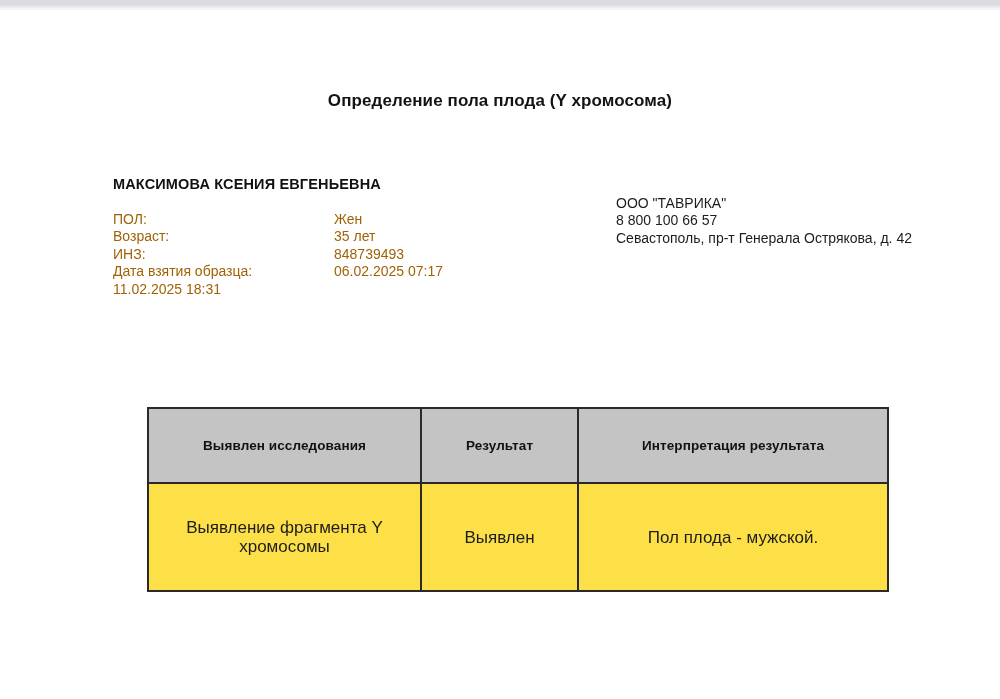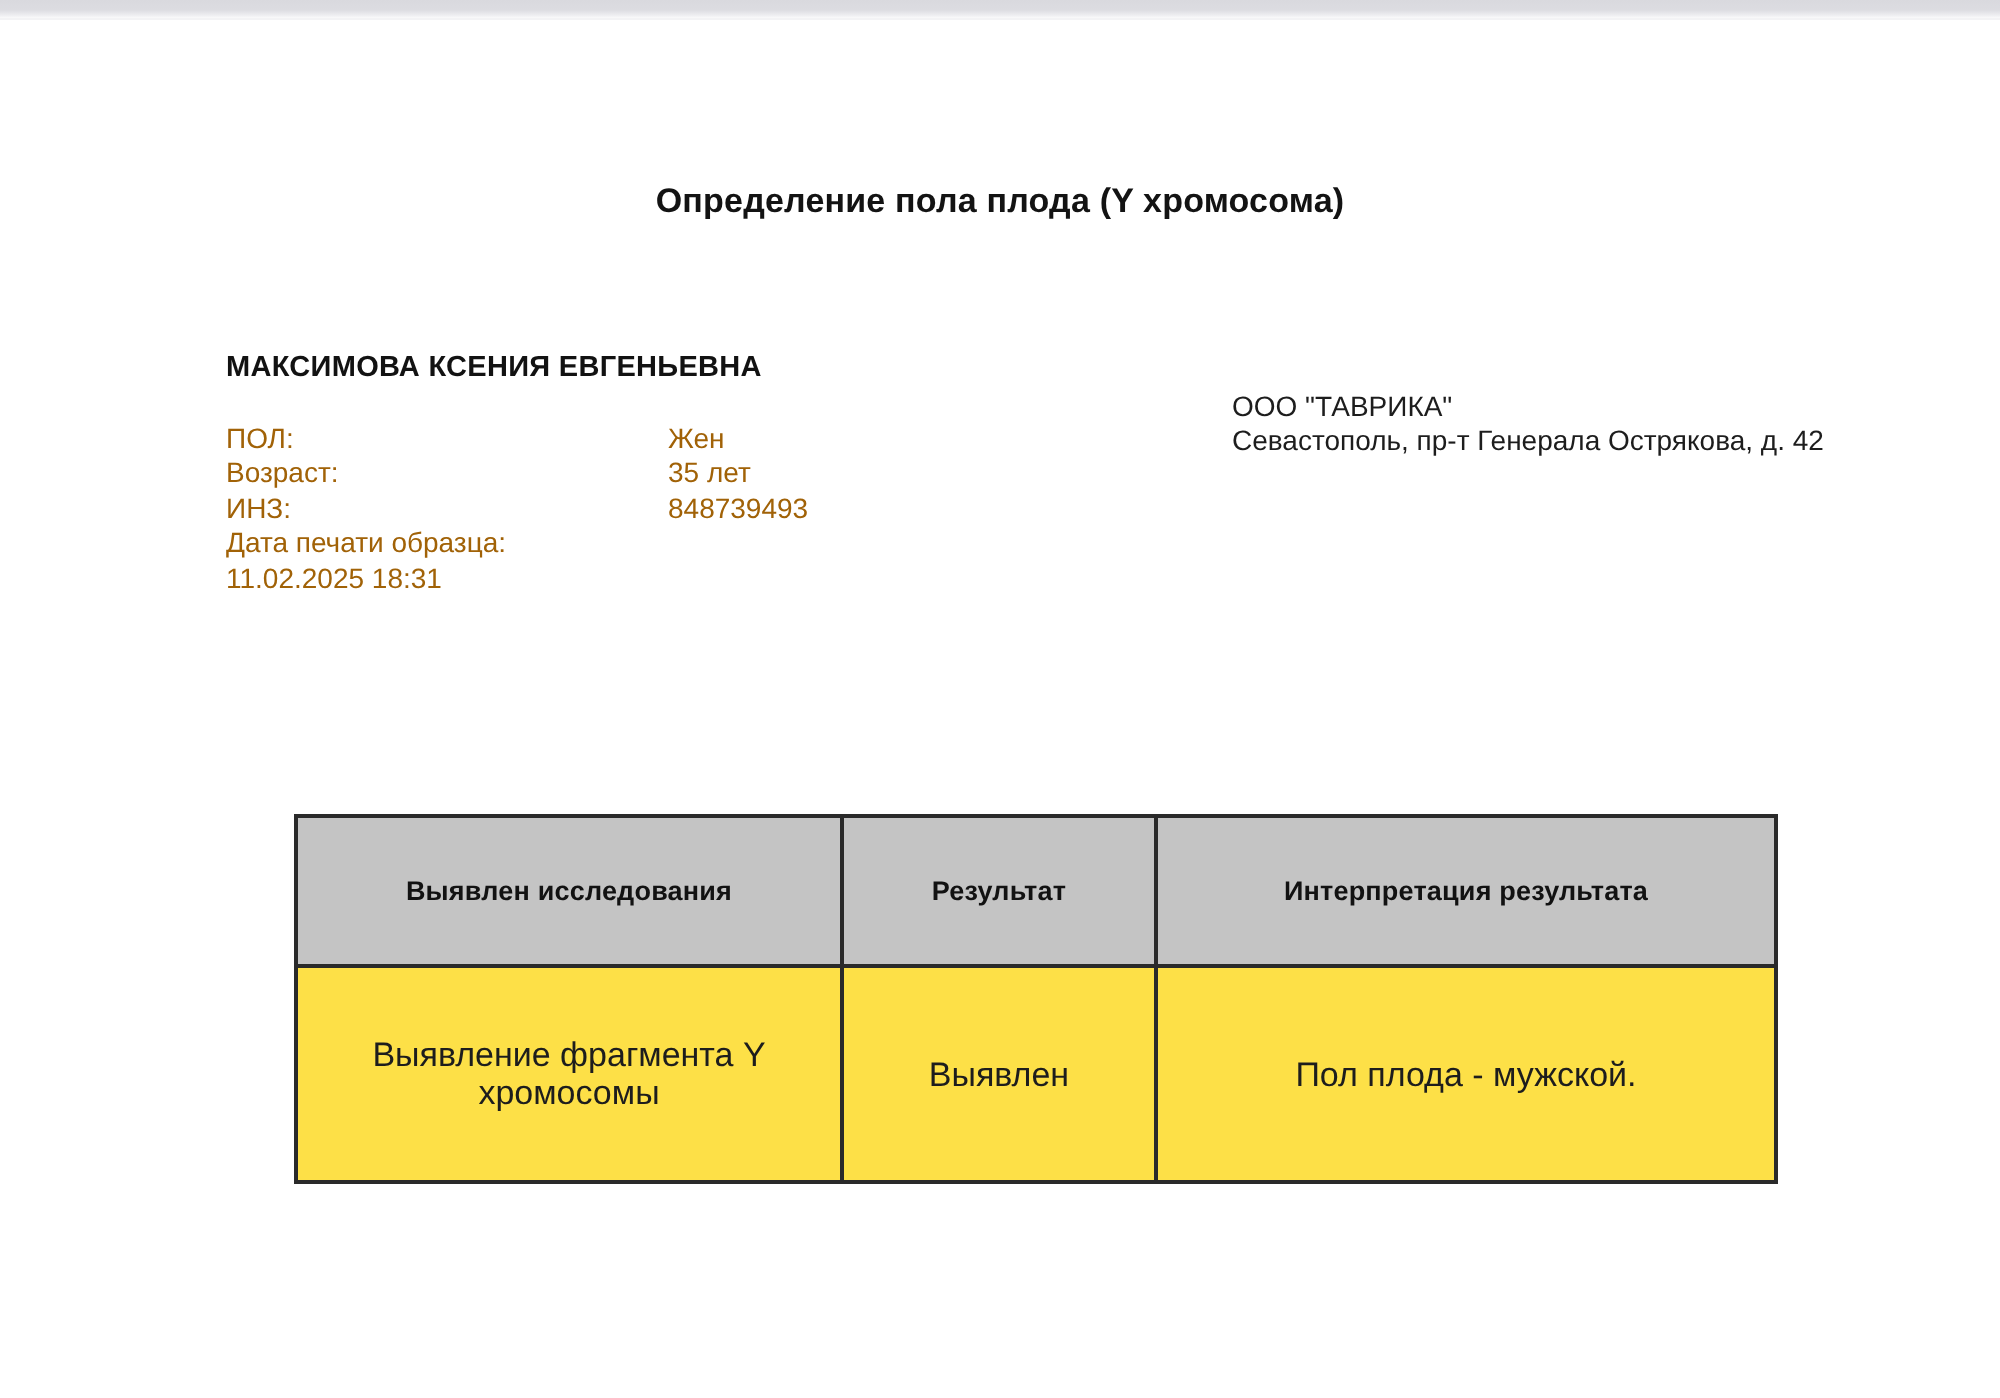--- a/index.html
+++ b/index.html
@@ -158,30 +158,32 @@
       <div class="info-label">Возраст:</div>
       <div class="info-value">35 лет</div>
     </div>
 
     <div class="info-row">
       <div class="info-label">ИНЗ:</div>
       <div class="info-value">848739493</div>
     </div>
 
     <div class="info-row">
-      <div class="info-label">Дата печати образца:</div>
+      <div class="info-label">Дата взятия образца:</div>
+      <div class="info-value">06.02.2025 07:17</div>
     </div>
 
     <div class="info-row">
       <div class="info-value">11.02.2025 18:31</div>
     </div>
   </div>
 
   <div class="clinic-block">
     <div>ООО "ТАВРИКА"</div>
+    <div>8 800 100 66 57</div>
     <div>Севастополь, пр-т Генерала Острякова, д. 42</div>
   </div>
 
   <table class="results-table">
     <colgroup>
       <col class="col-name">
       <col class="col-res">
       <col class="col-inter">
     </colgroup>
     <thead>

